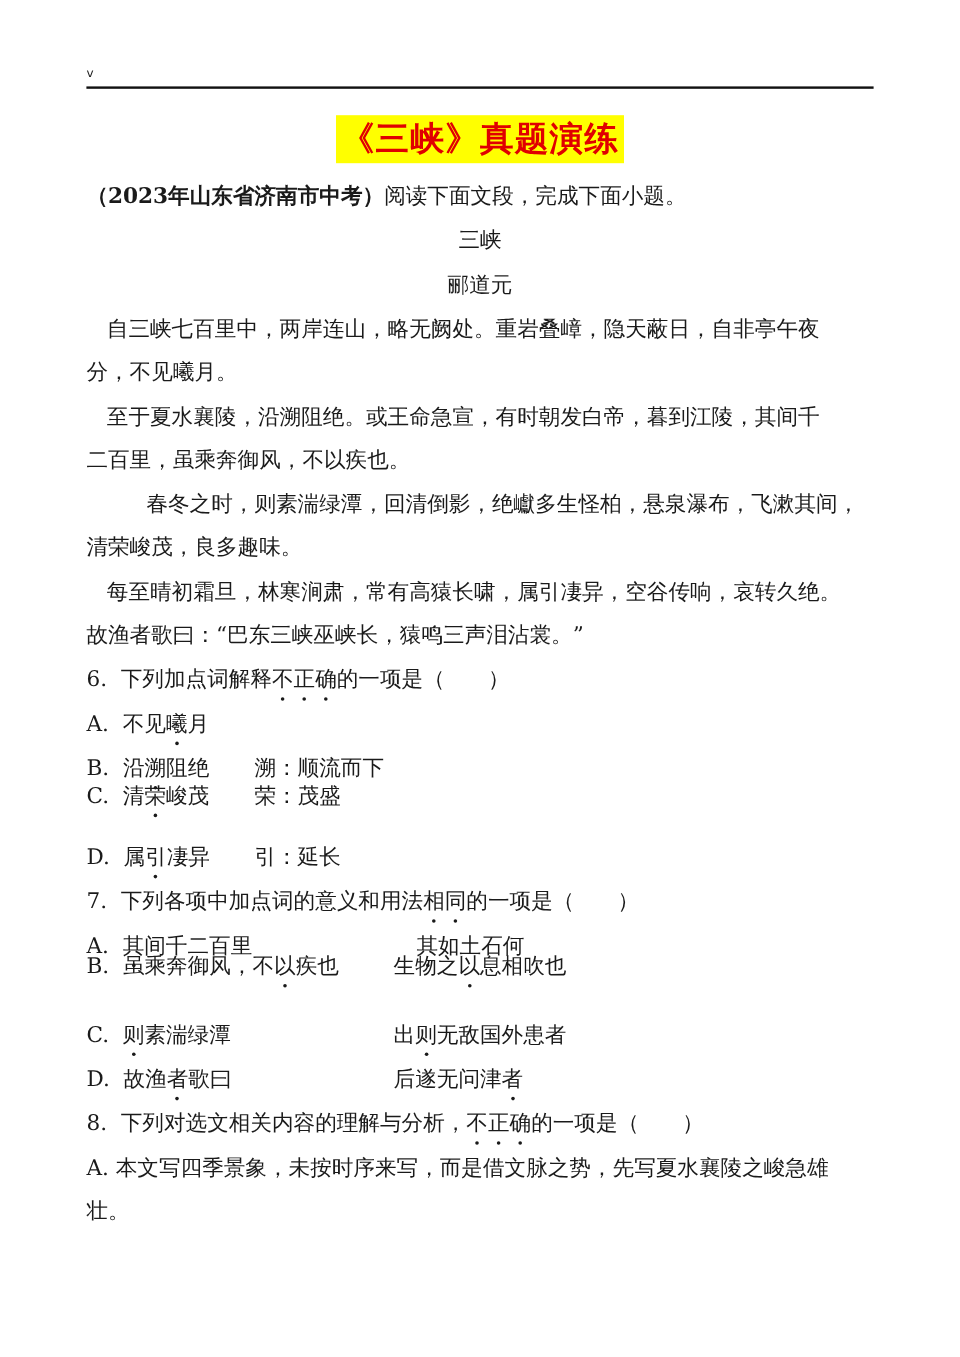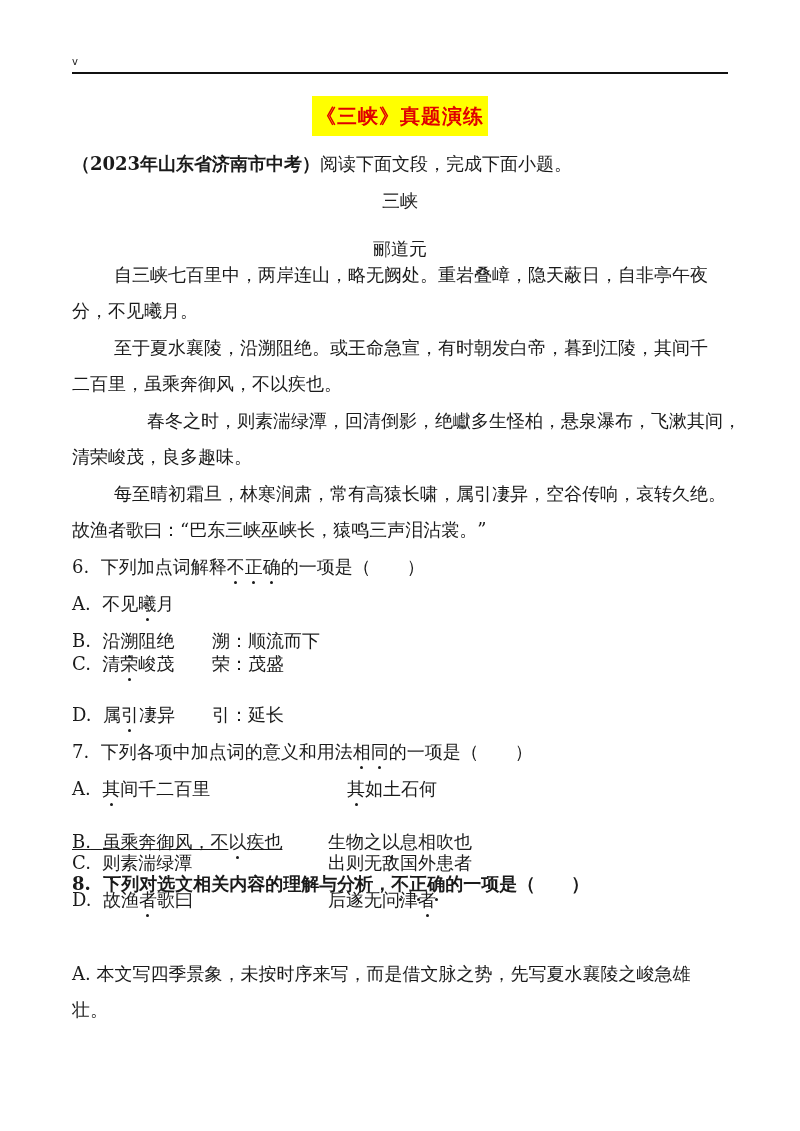--- a/index.html
+++ b/index.html
@@ -14,29 +14,29 @@
       font-size: 10px; color: #222;
     }
     .header-rule {
       position: absolute; left: 72px; top: 72px; width: 656px; height: 0;
       border-top: 2px solid #111;
     }
     .title-wrap { position: absolute; top: 96px; left: 0; width: 800px; text-align: center; }
     .title {
       display: inline-block; background: #ffff00; color: #e00000;
       font-family: "DejaVu Serif", "Liberation Serif", serif;
-      font-weight: bold; font-size: 20px; line-height: 40px;
+      font-weight: bold; font-size: 28px; line-height: 40px;
       padding: 0 4px; letter-spacing: 1px;
     }
     .line {
       position: absolute; left: 72px; width: 660px;
       font-size: 18px; line-height: 24px; white-space: nowrap;
     }
     .center { left: 0; width: 800px; text-align: center; }
-    .indent { left: 114px; }
+    .indent { left: 89px; }
     .bold { font-weight: bold; }
     .dot {
       position: relative; display: inline-block;
     }
     .dot::after {
       content: ""; position: absolute; left: 50%; bottom: -5px;
       width: 3px; height: 3px; margin-left: -1.5px; border-radius: 50%;
       background: #1a1a1a;
     }
     .opt-col2 { position: absolute; }
@@ -49,21 +49,21 @@
 
 <div class="title-wrap">
   <span class="title">《三峡》真题演练</span>
 </div>
 
 <div class="line" style="top:152px;">
   <span class="bold">（2023年山东省济南市中考）</span><span>阅读下面文段，完成下面小题。</span>
 </div>
 
 <div class="line center" style="top:189px;">三峡</div>
-<div class="line center" style="top:237px;">郦道元</div>
+<div class="line center" style="top:226px;">郦道元</div>
 
 <div class="line indent" style="top:263px;">自三峡七百里中，两岸连山，略无阙处。重岩叠嶂，隐天蔽日，自非亭午夜</div>
 <div class="line" style="top:299px;">分，不见曦月。</div>
 <div class="line indent" style="top:336px;">至于夏水襄陵，沿溯阻绝。或王命急宣，有时朝发白帝，暮到江陵，其间千</div>
 <div class="line" style="top:372px;">二百里，虽乘奔御风，不以疾也。</div>
 <div class="line indent" style="top:409px;text-align:center;">春冬之时，则素湍绿潭，回清倒影，绝巘多生怪柏，悬泉瀑布，飞漱其间，</div>
 <div class="line" style="top:445px;">清荣峻茂，良多趣味。</div>
 <div class="line indent" style="top:482px;">每至晴初霜旦，林寒涧肃，常有高猿长啸，属引凄异，空谷传响，哀转久绝。</div>
 <div class="line" style="top:518px;">故渔者歌曰：“巴东三峡巫峡长，猿鸣三声泪沾裳。”</div>
 
@@ -95,37 +95,37 @@
 <div class="line" style="top:740px;">
   <span>7.</span>&nbsp;
   <span>下列各项中加点词的意义和用法</span><span><span class="dot">相</span><span class="dot">同</span></span><span>的一项是（　　）</span>
 </div>
 
 <div class="line" style="top:777px;">
   <span>A.</span>&nbsp;
   <span></span><span class="dot">其</span><span>间千二百里</span>
   <span class="opt-col2" style="left:256px;margin-left:19px;"><span></span><span class="dot">其</span><span>如土石何</span></span>
 </div>
-<div class="line" style="top:830px;text-decoration:underline;">
+<div class="line" style="top:794px;">
   <span>B.</span>&nbsp;
   <span>虽乘奔御风，不</span><span class="dot">以</span><span>疾也</span>
   <span class="opt-col2" style="left:256px;"><span>生物之</span><span class="dot">以</span><span>息相吹也</span></span>
 </div>
 <div class="line" style="top:851px;">
   <span>C.</span>&nbsp;
   <span></span><span class="dot">则</span><span>素湍绿潭</span>
   <span class="opt-col2" style="left:256px;"><span>出</span><span class="dot">则</span><span>无敌国外患者</span></span>
 </div>
 <div class="line" style="top:888px;">
   <span>D.</span>&nbsp;
   <span>故渔</span><span class="dot">者</span><span>歌曰</span>
   <span class="opt-col2" style="left:256px;"><span>后遂无问津</span><span class="dot">者</span><span></span></span>
 </div>
 
-<div class="line" style="top:872px;font-weight:bold;">
+<div class="line" style="top:925px;">
   <span>8.</span>&nbsp;
   <span>下列对选文相关内容的理解与分析，</span><span><span class="dot">不</span><span class="dot">正</span><span class="dot">确</span></span><span>的一项是（　　）</span>
 </div>
 
 <div class="line" style="top:962px;">
   <span>A.</span>&nbsp;<span>本文写四季景象，未按时序来写，而是借文脉之势，先写夏水襄陵之峻急雄</span>
 </div>
 <div class="line" style="top:998px;">壮。</div>
 
 </body></html>

